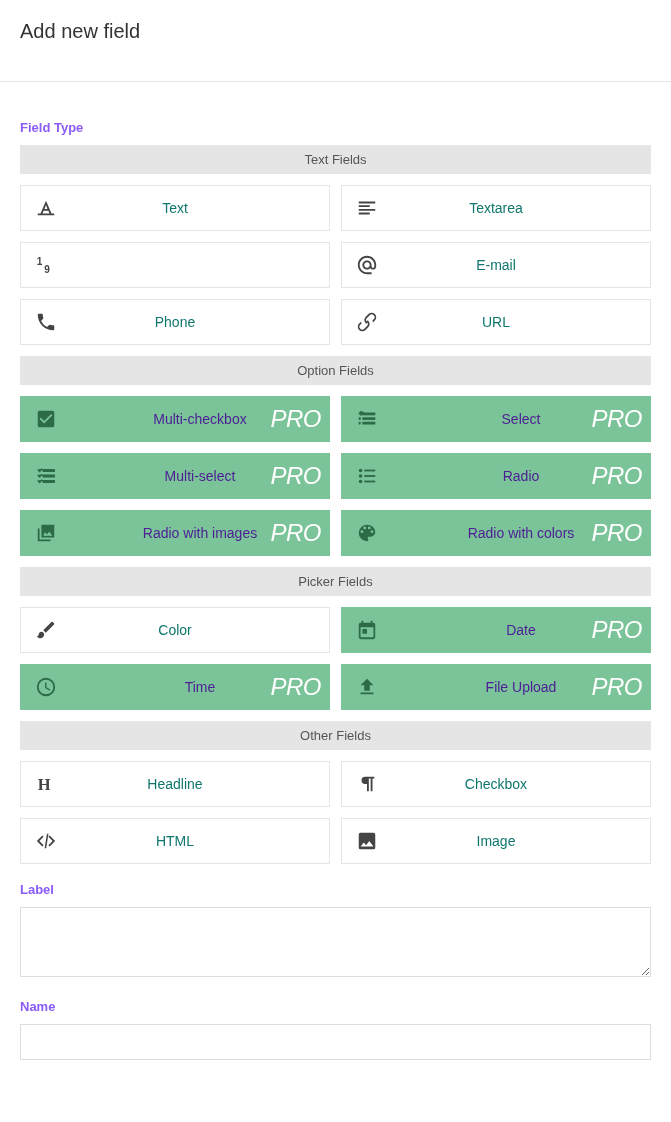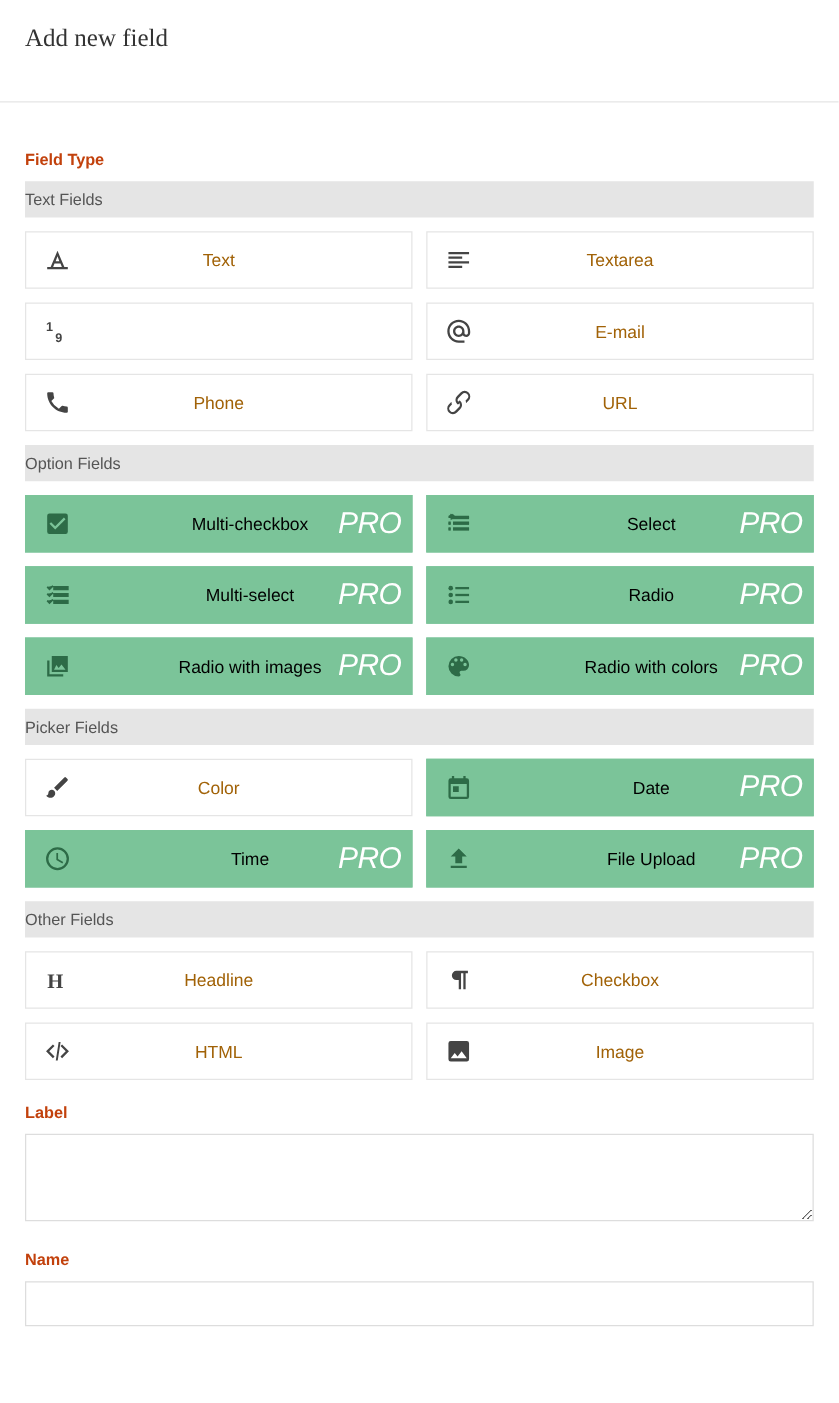--- a/index.html
+++ b/index.html
@@ -8,34 +8,33 @@
   background: #fff;
   color: #333;
   width: 671px;
 }
 .container { padding: 20px; }
 .page-title {
   font-size: 20px;
   font-weight: 400;
   color: #333;
   margin-bottom: 18px;
-  font-family: Liberation Serif, serif;
 }
 hr { border: none; border-top: 1px solid #e5e5e5; }
 .section-label {
   font-size: 13px;
   font-weight: 600;
-  color: #c2410c;
+  color: #8b5cf6;
   margin: 18px 0 10px 0;
 }
 .group-header {
   background: #e5e5e5;
   color: #555;
   font-size: 13px;
-  text-align: left;
+  text-align: center;
   padding: 7px 0;
   margin-bottom: 11px;
 }
 .grid {
   display: grid;
   grid-template-columns: 1fr 1fr;
   gap: 11px;
   margin-bottom: 11px;
 }
 .field-btn {
@@ -59,24 +58,24 @@
   align-items: center;
   justify-content: center;
   flex-shrink: 0;
 }
 .field-btn .icon-wrap svg { width: 22px; height: 22px; fill: #444; }
 .field-btn.pro .icon-wrap svg { fill: #2d6b47; }
 .field-btn .label {
   flex: 1;
   text-align: center;
   font-size: 14px;
-  color: #a16207;
+  color: #0f766e;
   padding-right: 50px;
 }
-.field-btn.pro .label { color: #000000; padding-right: 0; }
+.field-btn.pro .label { color: #4c1d95; padding-right: 0; }
 .pro-badge {
   position: absolute;
   right: 8px;
   top: 50%;
   transform: translateY(-50%);
   font-size: 24px;
   font-weight: 400;
   font-style: italic;
   color: #fff;
   letter-spacing: -0.5px;

